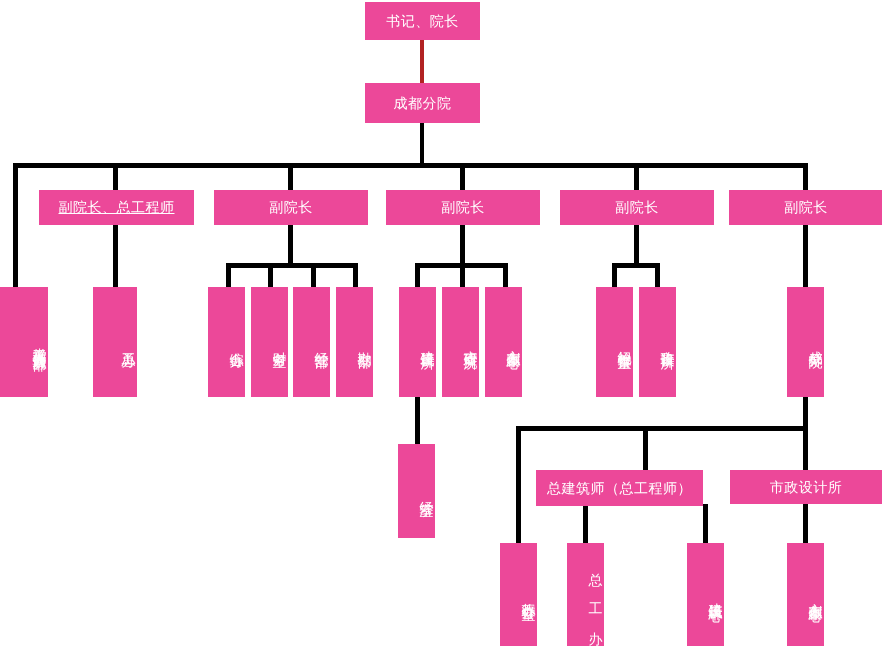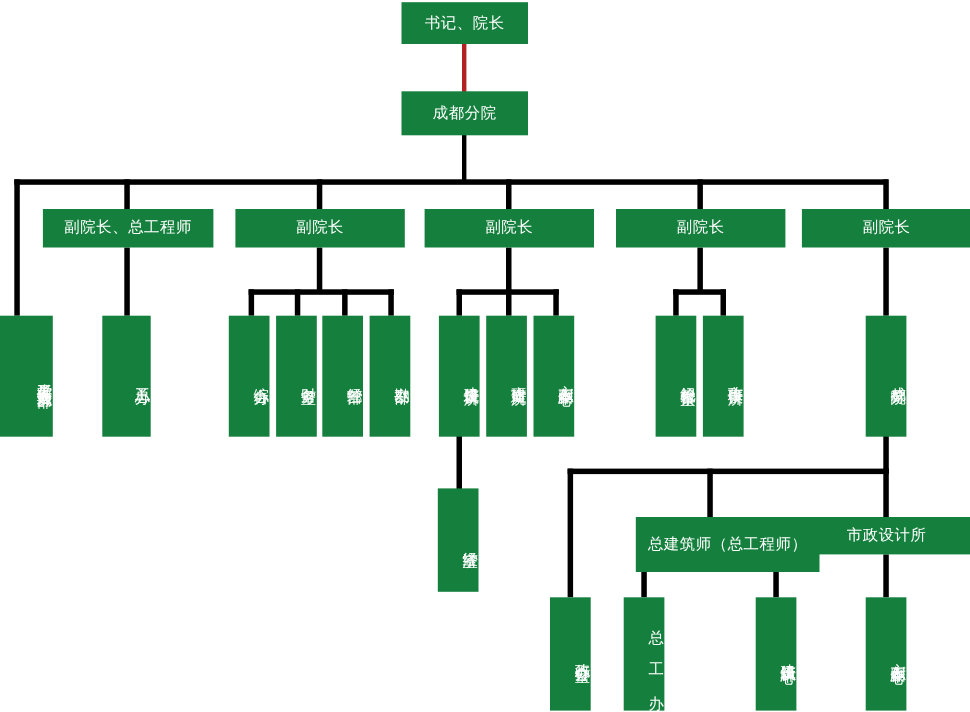--- a/index.html
+++ b/index.html
@@ -13,21 +13,21 @@
   }
   #chart {
     position: relative;
     width: 882px;
     height: 647px;
     background: #ffffff;
     overflow: hidden;
   }
   .node {
     position: absolute;
-    background: #15803d;
+    background: #ec4899;
     color: #ffffff;
     box-sizing: border-box;
     display: flex;
     align-items: center;
     justify-content: center;
     text-align: center;
     z-index: 3;
   }
   .node.h {
     font-size: 14px;
@@ -110,21 +110,21 @@
 
   <div class="line" style="left:583px; top:504px; width:5px; height:39px;"></div>
   <div class="line" style="left:703px; top:504px; width:5px; height:39px;"></div>
 
   <div class="line" style="left:803px; top:504px; width:5px; height:39px;"></div>
 
   <div class="node h" style="left:365px; top:2px; width:115px; height:38px;">书记、院长</div>
 
   <div class="node h" style="left:365px; top:83px; width:115px; height:40px;">成都分院</div>
 
-  <div class="node h" style="left:39px; top:190px; width:155px; height:35px;">副院长、总工程师</div>
+  <div class="node h" style="left:39px; top:190px; width:155px; height:35px;text-decoration:underline;">副院长、总工程师</div>
   <div class="node h" style="left:214px; top:190px; width:154px; height:35px;">副院长</div>
   <div class="node h" style="left:386px; top:190px; width:154px; height:35px;">副院长</div>
   <div class="node h" style="left:560px; top:190px; width:154px; height:35px;">副院长</div>
   <div class="node h" style="left:729px; top:190px; width:154px; height:35px;">副院长</div>
 
   <div class="node v two-col" style="left:0px; top:287px; width:48px; height:110px; flex-direction:row-reverse; justify-content:center; align-items:flex-start;">
     <span>人力资源部</span>
     <span>党群工作部</span>
   </div>
 
@@ -139,21 +139,21 @@
   <div class="node v" style="left:442px; top:287px; width:37px; height:110px;">古建研究所</div>
   <div class="node v" style="left:485px; top:287px; width:37px; height:110px;">方案创作中心</div>
 
   <div class="node v" style="left:398px; top:444px; width:37px; height:94px;">经济室</div>
 
   <div class="node v" style="left:596px; top:287px; width:37px; height:110px;">纪检督察室</div>
   <div class="node v" style="left:639px; top:287px; width:37px; height:110px;">市政设计所</div>
 
   <div class="node v" style="left:787px; top:287px; width:37px; height:110px;">成都分院</div>
 
-  <div class="node h" style="left:578px; top:470px; width:167px; height:50px;">总建筑师（总工程师）</div>
+  <div class="node h" style="left:536px; top:470px; width:167px; height:36px;">总建筑师（总工程师）</div>
   <div class="node h" style="left:730px; top:470px; width:152px; height:34px;">市政设计所</div>
 
   <div class="node v" style="left:500px; top:543px; width:37px; height:103px;">行政办公室</div>
   <div class="node v spaced" style="left:567px; top:543px; width:37px; height:103px;">总 工 办</div>
   <div class="node v" style="left:687px; top:543px; width:37px; height:103px;">建筑设计中心</div>
   <div class="node v" style="left:787px; top:543px; width:37px; height:103px;">方案创作中心</div>
 
 </div>
 
 </body></html>

